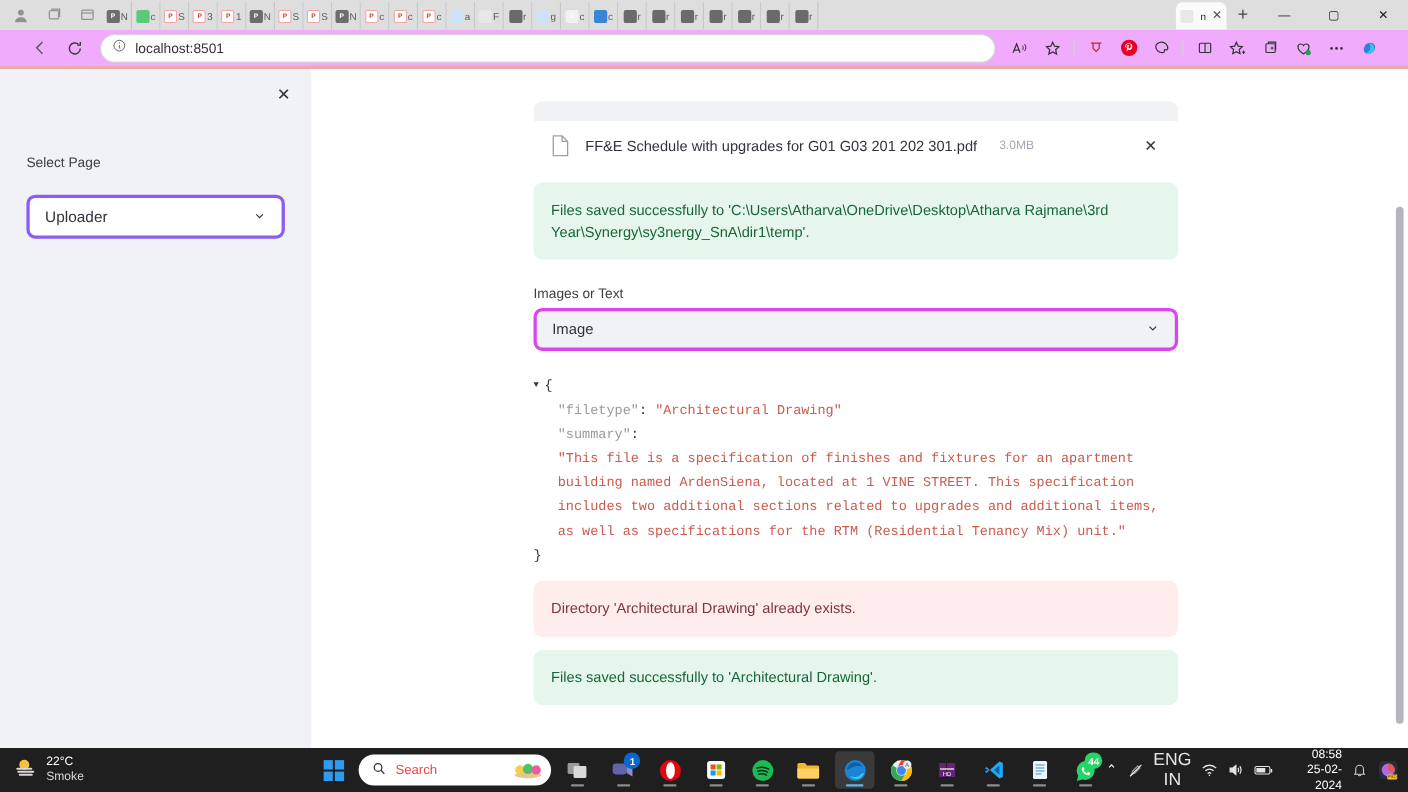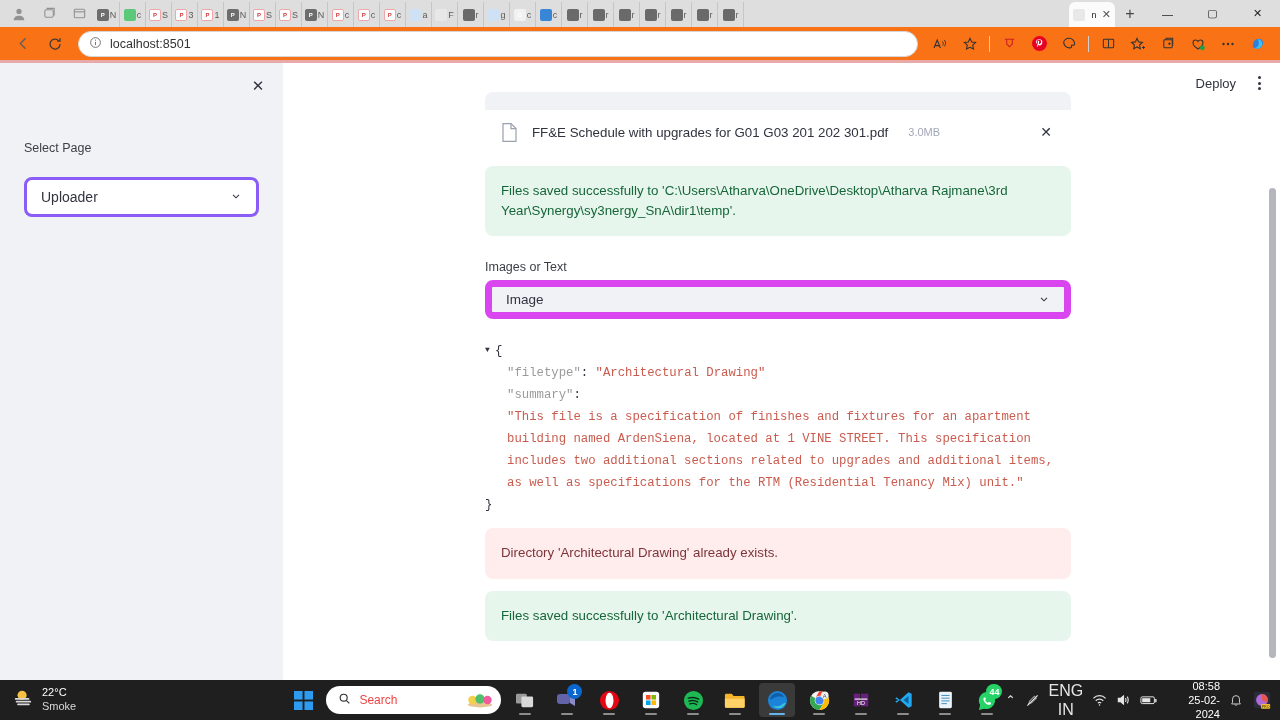--- a/index.html
+++ b/index.html
@@ -41,22 +41,22 @@
   }
   .tab.active .tlabel { color: #222; }
   .tab .closex { font-size: 11px; color: #555; line-height: 1; }
   .newtab { width: 30px; height: 26px; display:flex; align-items:center; justify-content:center;
             font-size: 16px; color: #444; }
   .wincontrols { display: flex; align-items: center; height: 27px; margin-left: auto; }
   .wc { width: 45px; height: 27px; display: flex; align-items: center; justify-content: center;
         font-size: 11px; color: #222; }
 
   .addrbar {
-    height: 33px; background: #f97316; display: flex; align-items: center;
-    padding: 0 8px; gap: 2px; position: relative;
+    height: 33px; background: #f0abfc; display: flex; align-items: center;
+    padding: 0 21px; gap: 2px; position: relative;
   }
   .nav-icon {
     width: 30px; height: 28px; display: flex; align-items: center; justify-content: center;
     color: #444; border-radius: 4px; flex: none;
   }
   .omnibox {
     flex: 1; height: 26px; background: #fff; border: 1px solid #d6d6d6; border-radius: 14px;
     display: flex; align-items: center; padding: 0 10px; gap: 8px; margin: 0 6px;
   }
   .omnibox .url { font-size: 12.5px; color: #333; }
@@ -124,21 +124,21 @@
 
   .alert {
     border-radius: 8px; padding: 15px 16px; font-size: 13.3px; line-height: 1.52;
     margin-top: 12px;
   }
   .alert.err { background: #ffecec; color: #7d353b; }
   .alert.ok  { background: #e7f6ec; color: #17663a; }
 
   .field-label { font-size: 12.5px; color: #3d3f48; margin-top: 24px; margin-bottom: 6px; }
   .select-box {
-    height: 39px; background: #f0f2f6; border: 7px solid #d946ef; border-radius: 8px;
+    height: 39px; background: #f0f2f6; border: 3px solid #d946ef; border-radius: 8px;
     display: flex; align-items: center; justify-content: space-between; padding: 0 14px;
     font-size: 13.5px; color: #31333f;
   }
 
   .json-view {
     margin-top: 22px; font-family: "Liberation Mono", "DejaVu Sans Mono", monospace;
     font-size: 12.3px; line-height: 1.78; color: #c25450;
   }
   .json-view .tri {
     display: inline-block; width: 10px; color: #31333f; font-size: 8px; vertical-align: 2px;
@@ -435,28 +435,20 @@
         <span>Uploader</span>
         <span class="caret">
           <svg width="12" height="12" viewBox="0 0 16 16" fill="none" stroke="#31333f" stroke-width="1.4">
               <path d="M4 6.5L8 10.5l4-4"></path>
             </svg>
         </span>
       </div>
     </div>
 
     <div class="main">
-      <div class="deploybar">
-        <div class="deploy-btn">Deploy</div>
-        <div class="kebab">
-            <i></i>
-            <i></i>
-            <i></i>
-          </div>
-      </div>
 
       <div class="content">
         <div class="block">
 
           <div class="uploader-top"></div>
 
           <div class="file-row">
             <span class="file-icon">
               <svg width="17" height="21" viewBox="0 0 17 21" fill="none" stroke="#9aa0ae" stroke-width="1.2">
                 <path d="M2 1.6h8l5 5v12.8H2z"></path>

